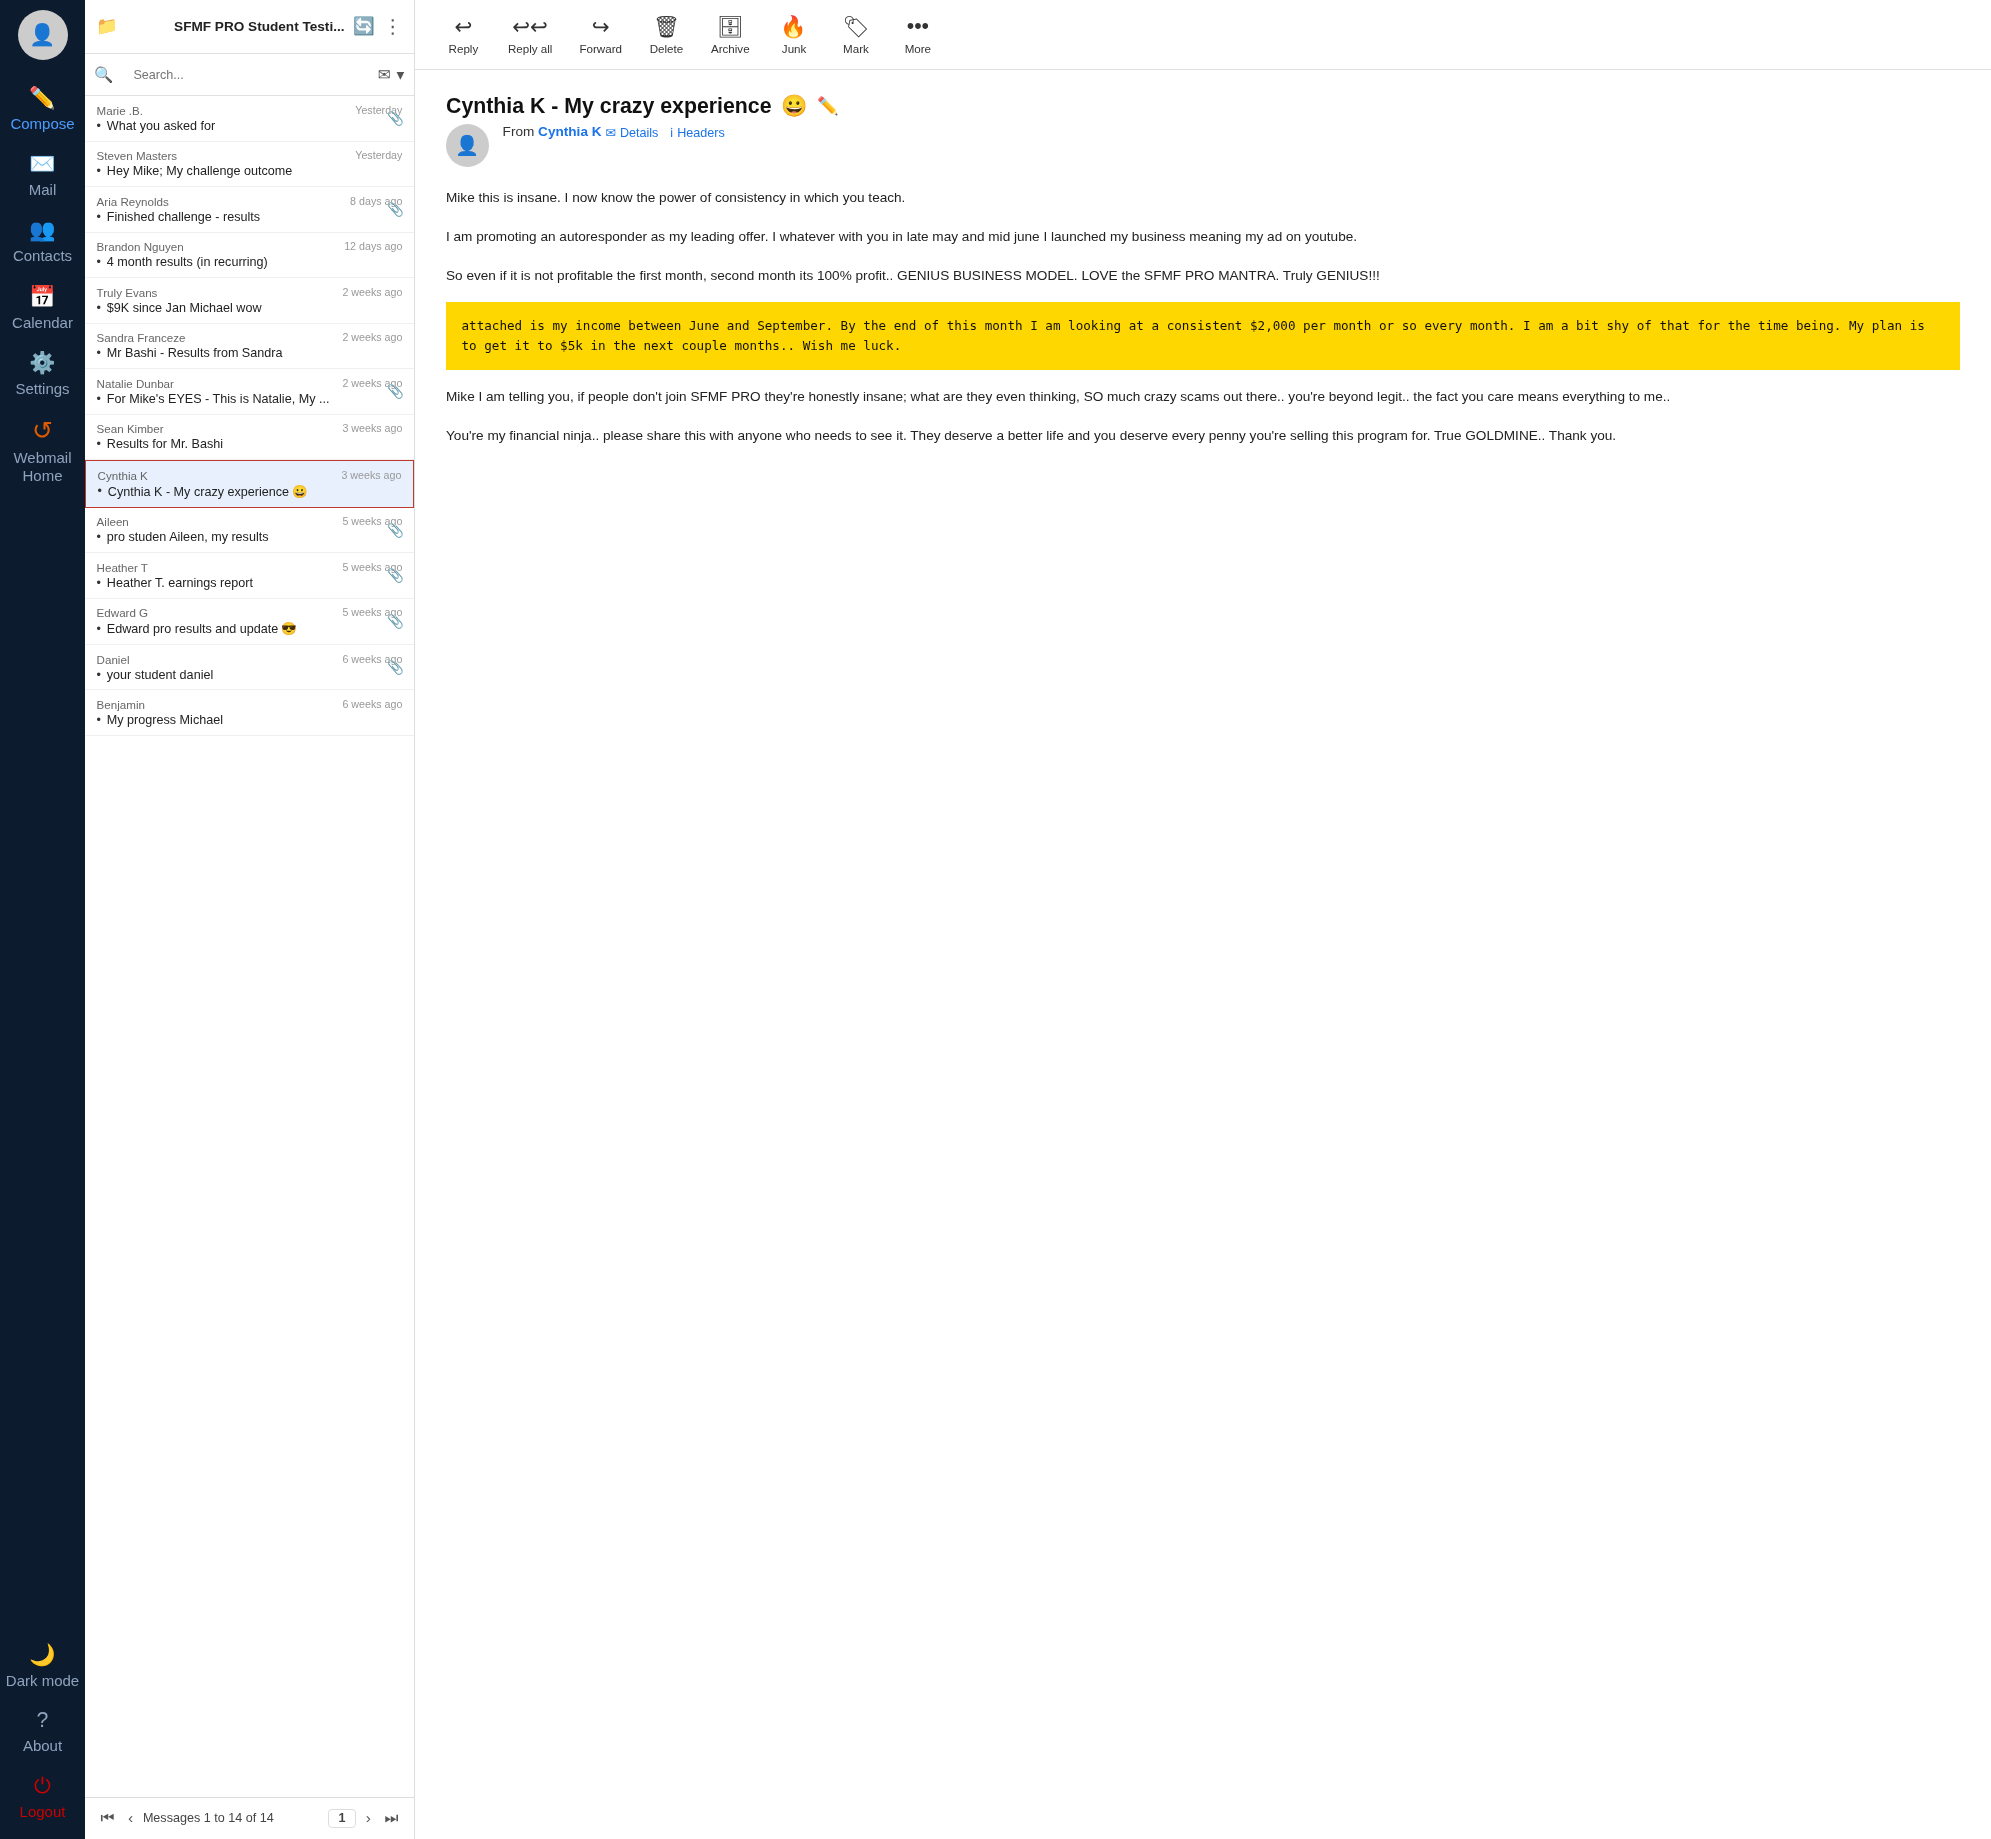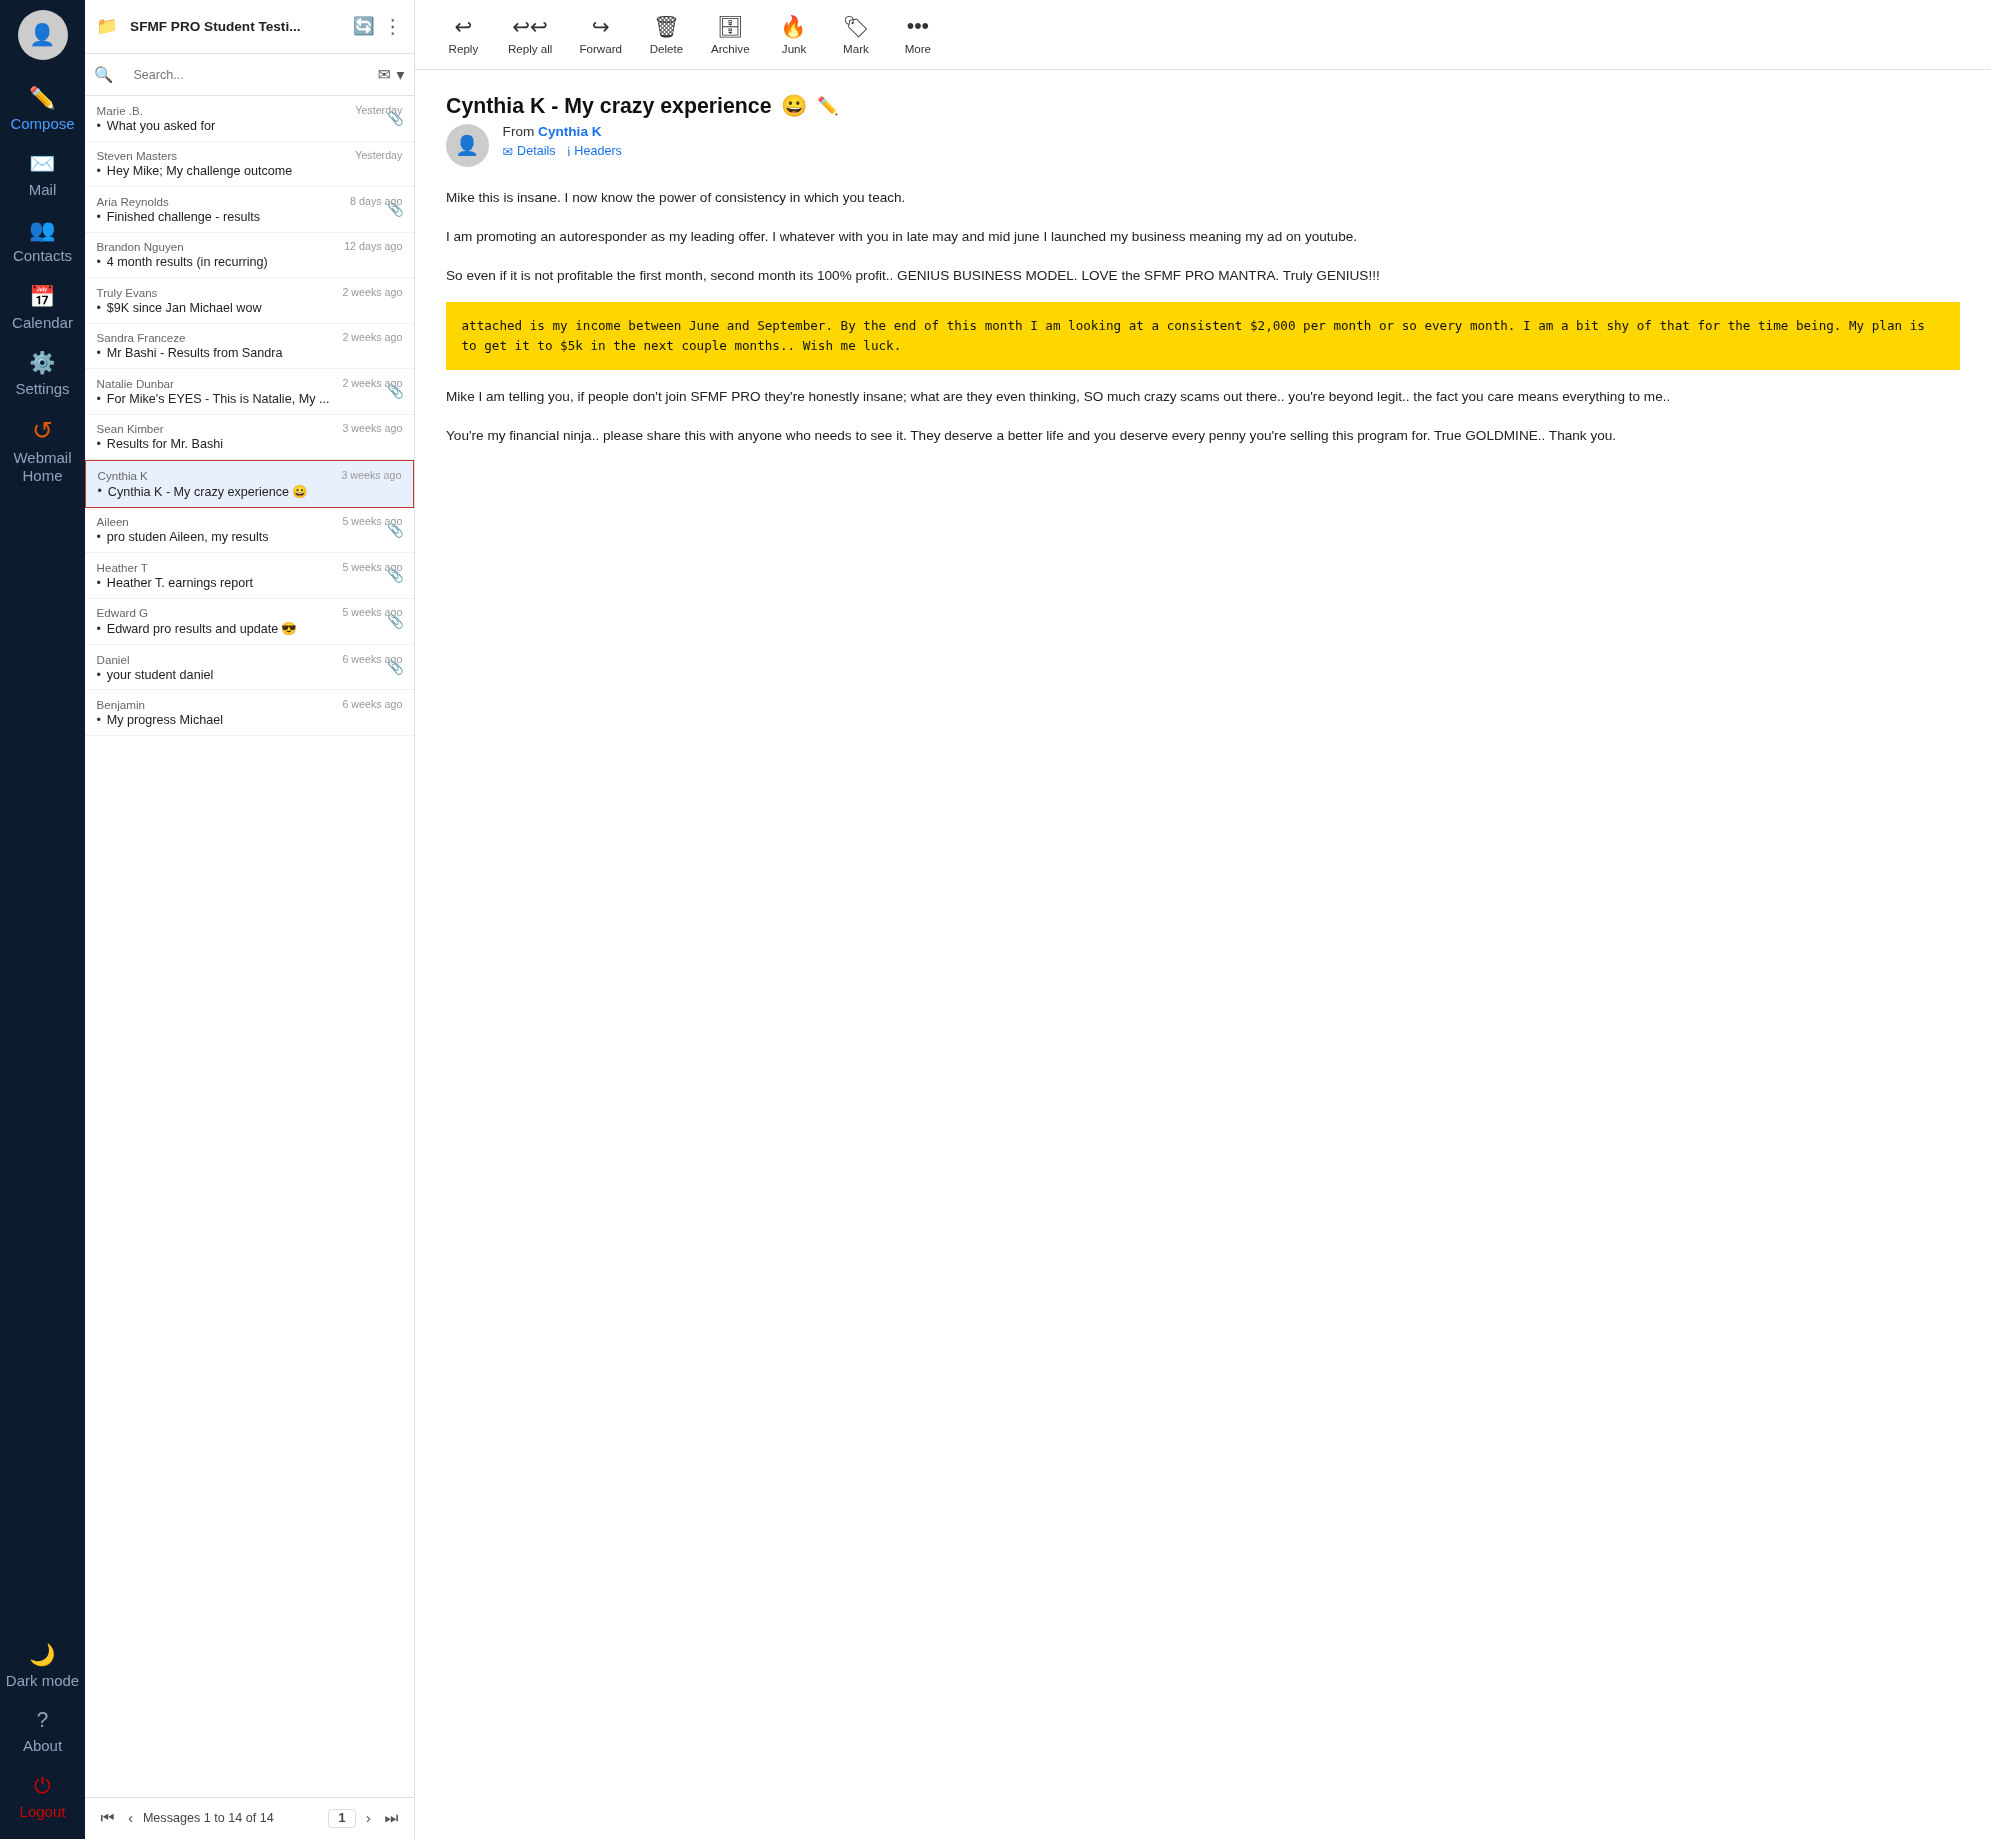--- a/index.html
+++ b/index.html
@@ -47,21 +47,21 @@
       flex-direction: column;
       height: 100vh;
       background: #fff;
     }
     .email-list-header {
       display: flex; align-items: center; padding: 9.7px 11.6px; gap: 7.8px;
       border-bottom: 1px solid #e0e0e0; background: #fff;
       min-height: 54px;
     }
     .folder-icon { font-size: 17.5px; color: #555; margin-right: 3.9px; }
-    .folder-title { font-weight: bold; font-size: 13.6px; color: #222; flex: 1; white-space: nowrap; overflow: hidden; text-overflow: ellipsis; }
+    .folder-title { font-weight: bold; font-size: 13.6px; color: #222; flex: 1; white-space: nowrap; overflow: hidden; text-overflow: ellipsis; margin-left: 44px; }
     .refresh-icon { font-size: 17.5px; color: #555; cursor: pointer; }
     .more-icon { font-size: 19.4px; color: #555; cursor: pointer; }
 
     .search-bar {
       display: flex; align-items: center; padding: 7.8px 9.7px;
       border-bottom: 1px solid #e0e0e0; gap: 7.8px;
     }
     .search-bar input {
       flex: 1; border: 1px solid #ddd; border-radius: 19.4px; padding: 5.8px 11.6px;
       font-size: 12.6px; outline: none; background: #f7f7f7;
@@ -110,21 +110,21 @@
     .email-subject-line {
       font-size: 21.3px; font-weight: bold; color: #111; margin-bottom: 5px;
       display: flex; align-items: center; gap: 9.7px;
     }
     .email-meta { display: flex; align-items: flex-start; gap: 13.6px; margin-bottom: 19.4px; }
     .email-avatar {
       width: 43px; height: 43px; background: #ccc; border-radius: 50%;
       flex-shrink: 0; display: flex; align-items: center; justify-content: center;
       color: #888; font-size: 19.4px;
     }
-    .email-meta-info { display: flex; flex-direction: column; gap: 3.9px; }
+    .email-meta-info { display: flex; flex-direction: row; gap: 3.9px; }
     .email-from { font-size: 13.6px; color: #333; }
     .email-from span.from-name { color: #1a73e8; font-weight: bold; }
     .email-meta-links { display: flex; gap: 11.6px; }
     .email-meta-links a { color: #1a73e8; font-size: 12.6px; text-decoration: none; display: flex; align-items: center; gap: 3.9px; }
 
     .email-body { font-size: 13.6px; line-height: 1.7; color: #222; }
     .email-body p { margin-bottom: 15.5px; }
     .highlight-block {
       background: #ffd700; padding: 13.6px 15.5px; margin: 15.5px 0;
       font-family: monospace; font-size: 12.6px; line-height: 1.6; color: #111;

